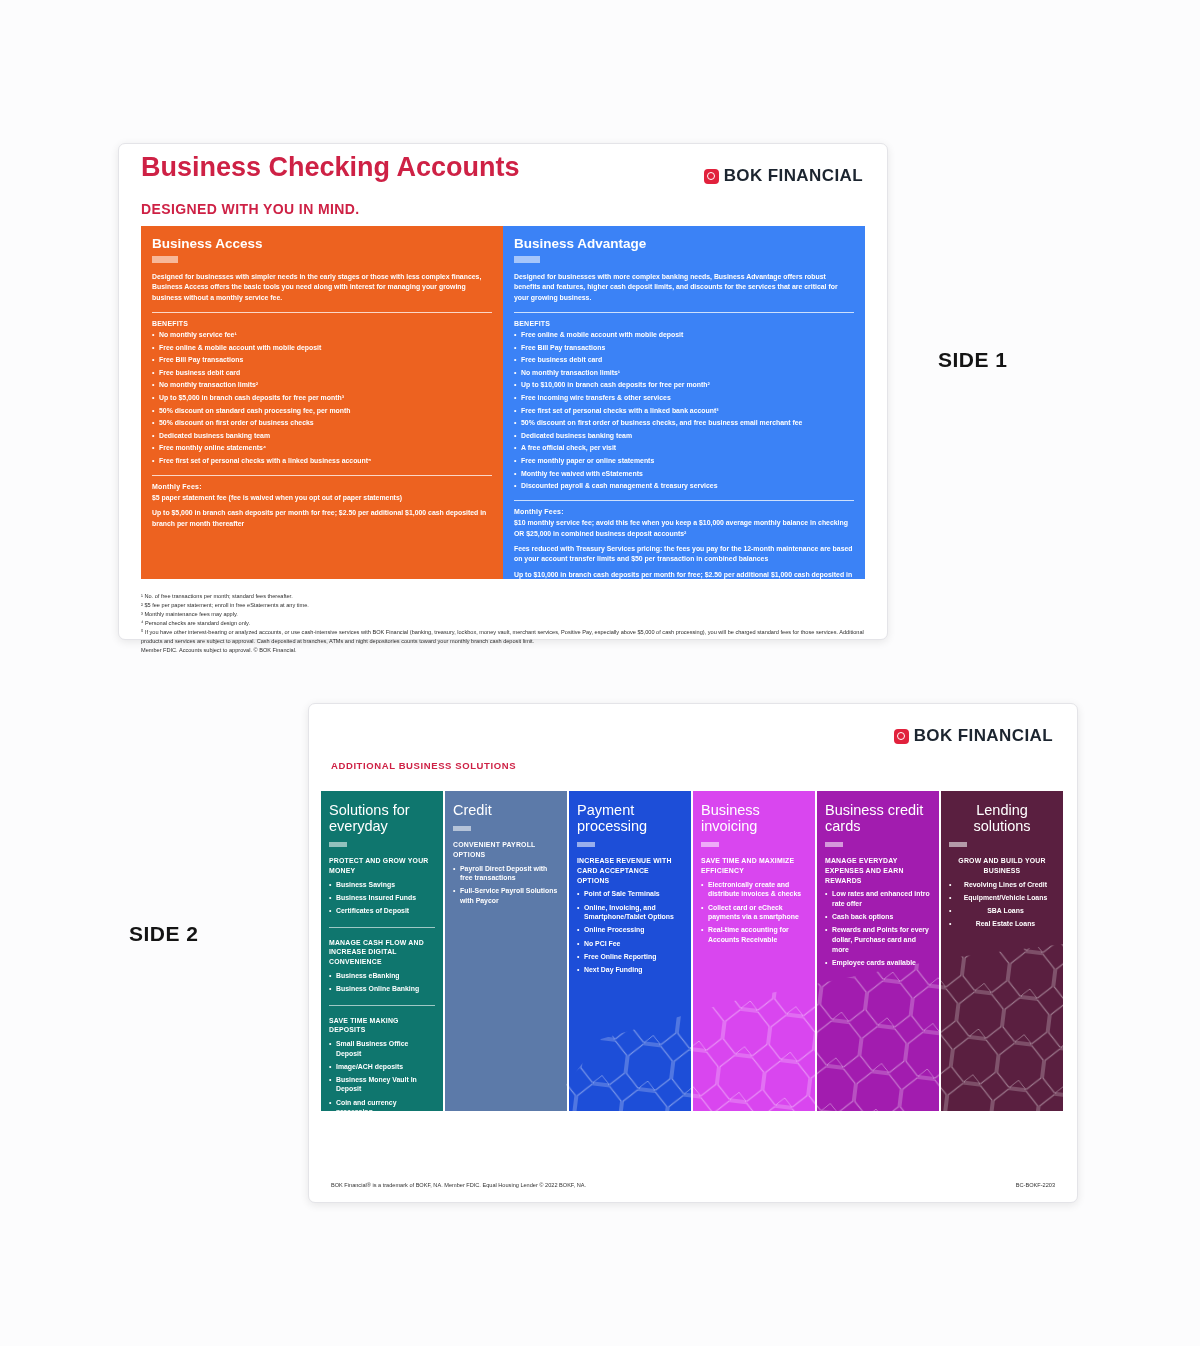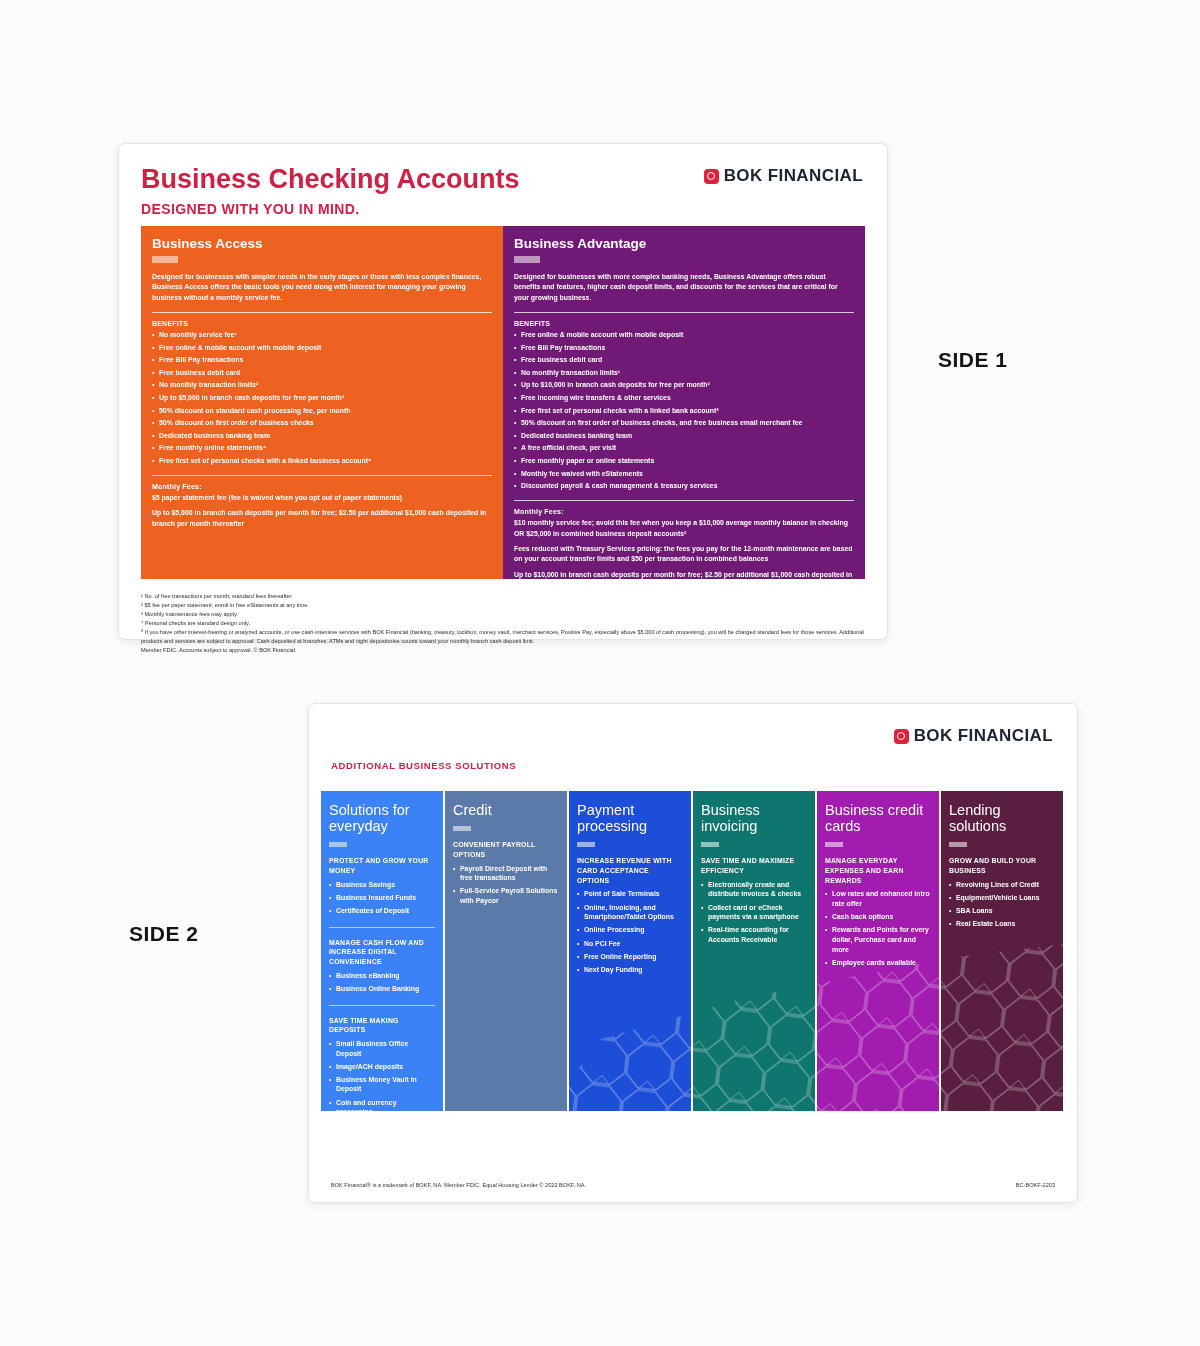--- a/index.html
+++ b/index.html
@@ -26,21 +26,21 @@
   .side1-label{left:938px;top:348px;}
   .side2-label{left:129px;top:922px;text-align:right;}
 
   
   .logo{position:absolute;top:22px;right:24px;display:flex;align-items:center;gap:5px;}
   .logo-mark{width:15px;height:15px;border-radius:4px;background:#e1213c;display:flex;align-items:center;justify-content:center;flex:0 0 auto;}
   .logo-mark::after{content:"";width:6px;height:6px;border:1.8px solid #fff;border-radius:50%;}
   .logo-text{font-size:17px;font-weight:bold;color:var(--ink);letter-spacing:.4px;}
 
   
-  .card1 h1{position:absolute;left:22px;top:20px;margin:0;font-size:27px;font-weight:bold;color:var(--crimson);}
+  .card1 h1{position:absolute;left:22px;top:8px;margin:0;font-size:27px;font-weight:bold;color:var(--crimson);}
   .tagline{position:absolute;left:22px;top:57px;font-size:14px;font-weight:bold;color:var(--crimson);letter-spacing:.4px;}
   .cols{position:absolute;left:22px;top:82px;right:22px;height:353px;display:flex;}
   .acct{flex:1;padding:10px 11px;color:#fff;overflow:hidden;}
   .acct h2{margin:0;font-size:13.5px;font-weight:bold;}
   .dash{width:26px;height:7px;background:rgba(255,255,255,.55);margin:5px 0 9px;}
   .intro{margin:0;font-size:6.9px;font-weight:bold;line-height:1.5;}
   .acct hr{border:none;border-top:1px solid rgba(255,255,255,.75);margin:9px 0 7px;}
   .acct h3{margin:0 0 3px;font-size:7px;font-weight:bold;letter-spacing:.2px;}
   .acct ul{list-style:none;margin:0;padding:0;}
   .acct li{font-size:6.9px;font-weight:bold;line-height:1.45;margin:0 0 2.6px;padding-left:7px;position:relative;}
@@ -97,21 +97,21 @@
           <li>Dedicated business banking team</li>
           <li>Free monthly online statements⁴</li>
           <li>Free first set of personal checks with a linked business account⁵</li>
         </ul>
       <hr>
       <h3>Monthly Fees:</h3>
       <p class="fee">$5 paper statement fee (fee is waived when you opt out of paper statements)</p>
       <p class="fee">Up to $5,000 in branch cash deposits per month for free; $2.50 per additional $1,000 cash deposited in branch per month thereafter</p>
     </section>
 
-    <section class="acct" style="background: #701a75;">
+    <section class="acct" style="background: #3b82f6;">
       <h2>Business Advantage</h2>
       <div class="dash"></div>
       <p class="intro">Designed for businesses with more complex banking needs, Business Advantage offers robust benefits and features, higher cash deposit limits, and discounts for the services that are critical for your growing business.</p>
       <hr>
       <h3>BENEFITS</h3>
       <ul>
           <li>Free online &amp; mobile account with mobile deposit</li>
           <li>Free Bill Pay transactions</li>
           <li>Free business debit card</li>
           <li>No monthly transaction limits¹</li>
@@ -144,21 +144,21 @@
 </div>
 
 <div class="card card2">
   <div class="logo">
     <span class="logo-mark"></span>
     <span class="logo-text">BOK FINANCIAL</span>
   </div>
   <div class="solutions-heading">ADDITIONAL BUSINESS SOLUTIONS</div>
 
   <div class="solcols">
-    <section class="sol" style="background: #3b82f6;">
+    <section class="sol" style="background: #0f766e;">
       <h2>Solutions for everyday</h2>
       <div class="dash"></div>
       <h4>PROTECT AND GROW YOUR MONEY</h4>
       <ul>
           <li>Business Savings</li>
           <li>Business Insured Funds</li>
           <li>Certificates of Deposit</li>
         </ul>
       <hr>
       <h4>MANAGE CASH FLOW AND INCREASE DIGITAL CONVENIENCE</h4>
@@ -193,21 +193,21 @@
       <ul>
           <li>Point of Sale Terminals</li>
           <li>Online, Invoicing, and Smartphone/Tablet Options</li>
           <li>Online Processing</li>
           <li>No PCI Fee</li>
           <li>Free Online Reporting</li>
           <li>Next Day Funding</li>
         </ul>
     </section>
 
-    <section class="sol" style="background: #0f766e;">
+    <section class="sol" style="background: #d946ef;">
       <h2>Business invoicing</h2>
       <div class="dash"></div>
       <h4>SAVE TIME AND MAXIMIZE EFFICIENCY</h4>
       <ul>
           <li>Electronically create and distribute invoices &amp; checks</li>
           <li>Collect card or eCheck payments via a smartphone</li>
           <li>Real-time accounting for Accounts Receivable</li>
         </ul>
     </section>
 
@@ -216,21 +216,21 @@
       <div class="dash"></div>
       <h4>MANAGE EVERYDAY EXPENSES AND EARN REWARDS</h4>
       <ul>
           <li>Low rates and enhanced intro rate offer</li>
           <li>Cash back options</li>
           <li>Rewards and Points for every dollar, Purchase card and more</li>
           <li>Employee cards available</li>
         </ul>
     </section>
 
-    <section class="sol" style="background: rgb(90, 31, 64);">
+    <section class="sol" style="background: rgb(90, 31, 64); text-align: center;">
       <h2>Lending solutions</h2>
       <div class="dash"></div>
       <h4>GROW AND BUILD YOUR BUSINESS</h4>
       <ul>
           <li>Revolving Lines of Credit</li>
           <li>Equipment/Vehicle Loans</li>
           <li>SBA Loans</li>
           <li>Real Estate Loans</li>
         </ul>
     </section>

